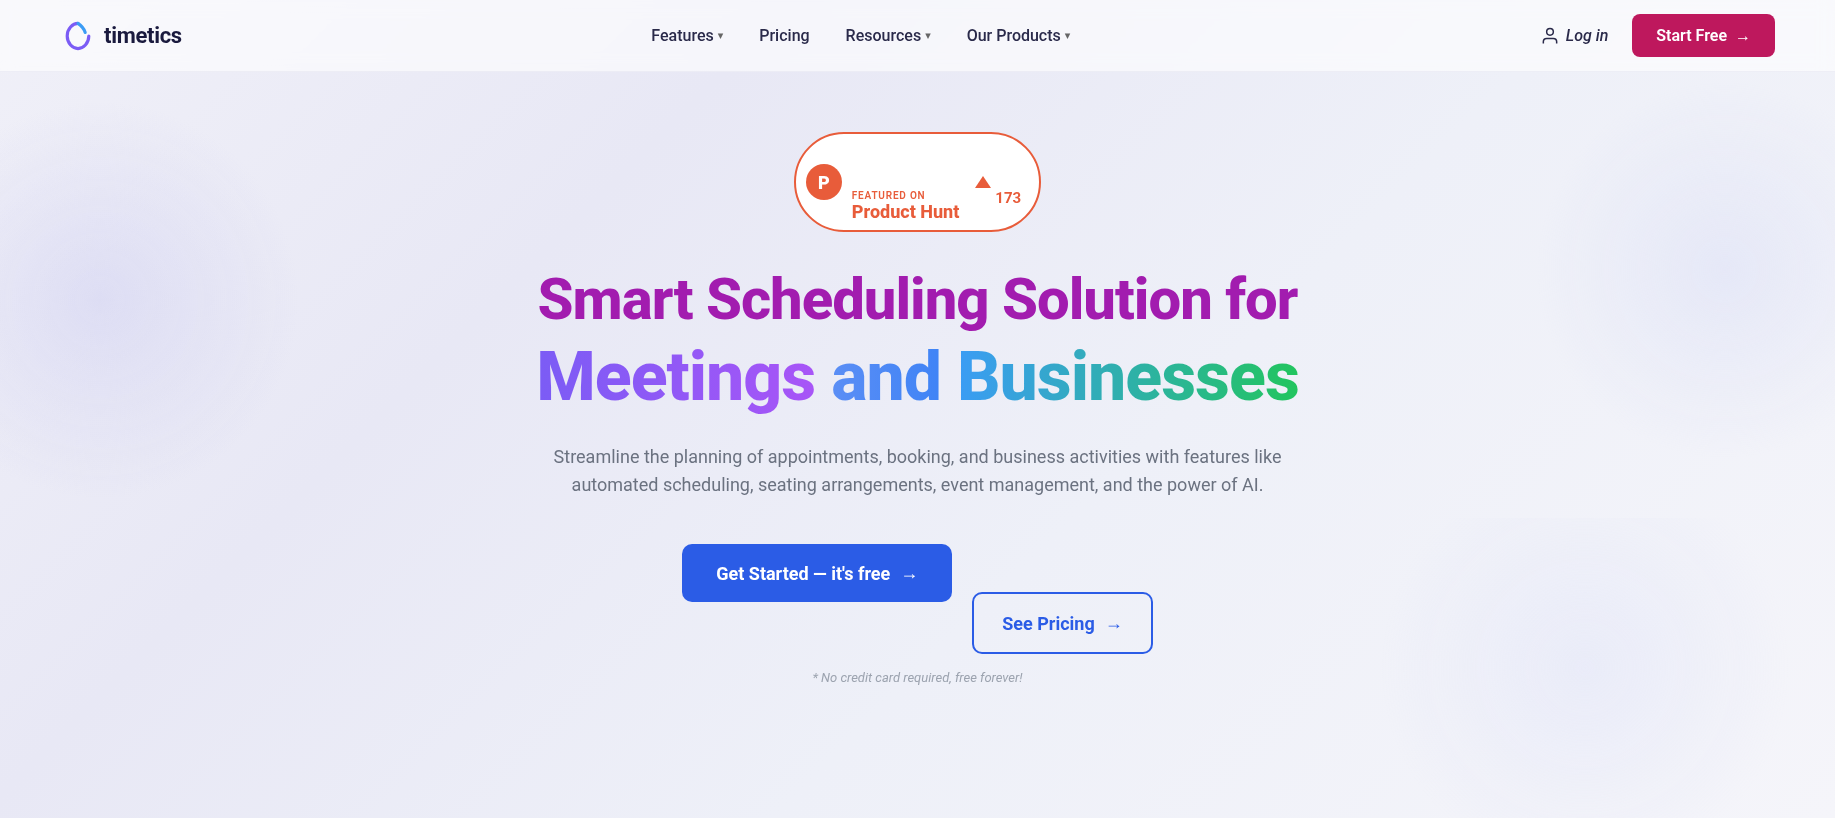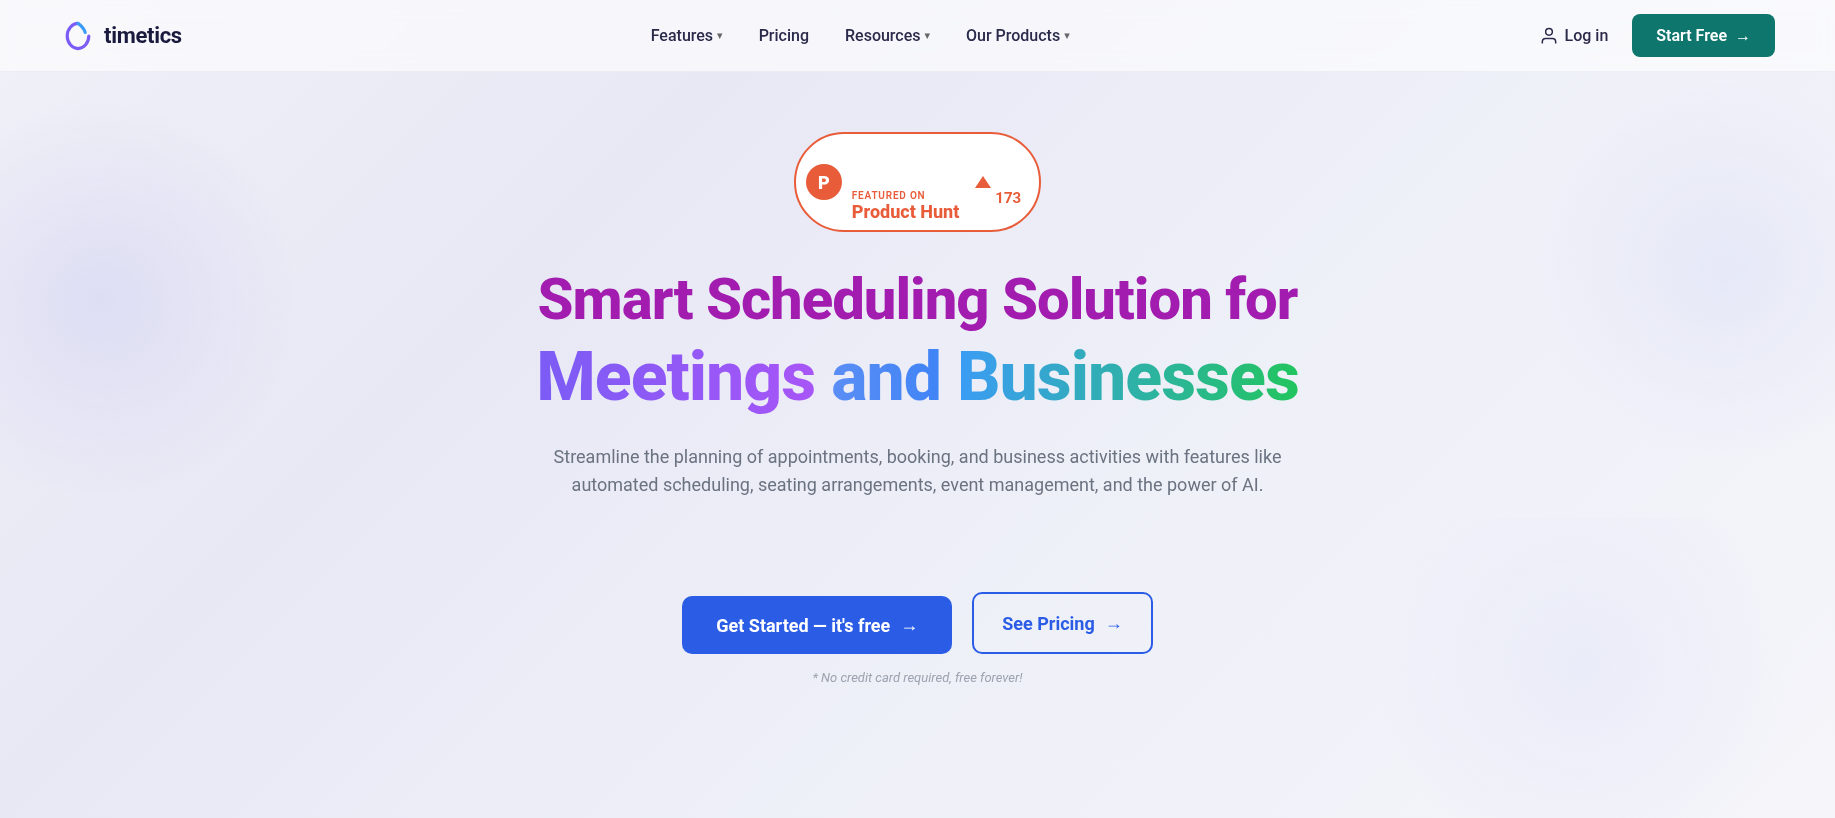--- a/index.html
+++ b/index.html
@@ -71,32 +71,33 @@
     }
 
     .login-link {
       display: flex;
       align-items: center;
       gap: 6px;
       text-decoration: none;
       color: #2a2a4a;
       font-size: 16px;
       font-weight: 500;
+      font-style: italic;
     }
 
     .user-icon {
       width: 20px;
       height: 20px;
       stroke: #2a2a4a;
       fill: none;
       stroke-width: 1.8;
     }
 
     .btn-start-free {
-      background: #0f766e;
+      background: #be185d;
       color: #fff;
       border: none;
       border-radius: 8px;
       padding: 12px 24px;
       font-size: 16px;
       font-weight: 600;
       cursor: pointer;
       display: flex;
       align-items: center;
       gap: 8px;
@@ -222,21 +223,21 @@
       color: #6b7280;
       max-width: 760px;
       line-height: 1.6;
       margin-bottom: 44px;
       font-weight: 400;
     }
 
     .hero-cta {
       display: flex;
       gap: 20px;
-      align-items: flex-end;
+      align-items: flex-start;
       margin-bottom: 16px;
     }
 
     .btn-get-started {
       background: #2b5ce6;
       color: #fff;
       border: none;
       border-radius: 10px;
       padding: 18px 34px;
       font-size: 18px;

